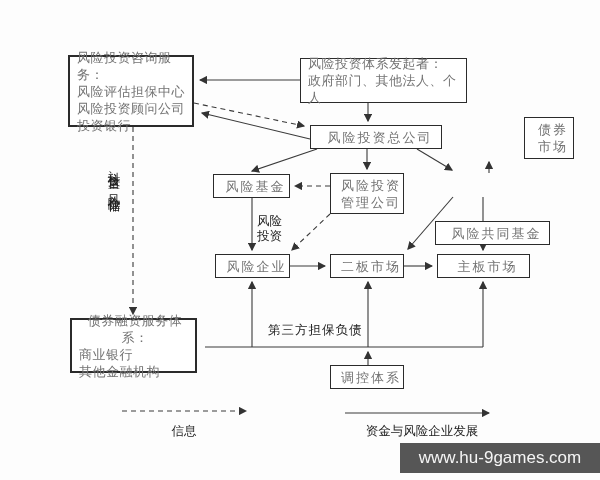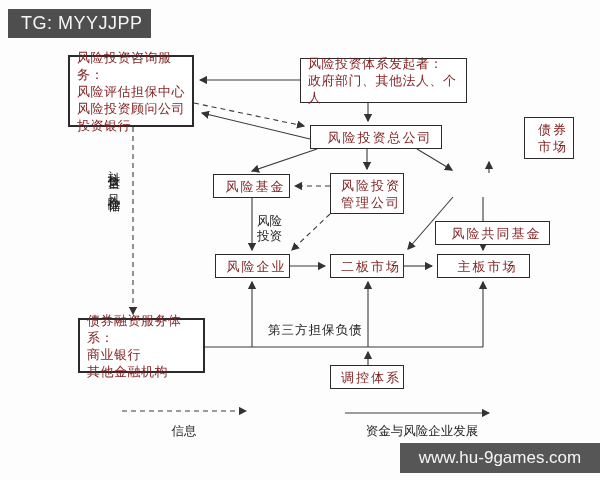--- a/index.html
+++ b/index.html
@@ -1,21 +1,21 @@
 <!DOCTYPE html>
 <html><head>
 <meta charset="utf-8">
 <style>
   html,body{margin:0;padding:0;}
   body{width:600px;height:480px;background:#fdfdfd;overflow:hidden;position:relative;
        font-family:"Liberation Serif", serif;}
   .stage{position:absolute;inset:0;width:600px;height:480px;}
   svg.wires{position:absolute;left:0;top:0;z-index:1;}
   .box{position:absolute;z-index:2;background:#fff;border:1.6px solid #2b2b2b;
-       color:#7f1d1d;display:flex;flex-direction:column;justify-content:center;
+       color:#737373;display:flex;flex-direction:column;justify-content:center;
        box-sizing:border-box;font-size:13px;line-height:17px;}
   .box.center{align-items:center;text-align:center;letter-spacing:2px;padding-left:8px;}
   .box.leftalign{align-items:flex-start;text-align:left;padding-left:7px;padding-right:4px;letter-spacing:0.5px;}
   .lbl{position:absolute;z-index:2;color:#1c1c1c;font-size:12.5px;line-height:15px;}
   .vert{writing-mode:vertical-rl;letter-spacing:2px;}
   .badge{position:absolute;z-index:5;background:#4e4e4e;color:#f5f5f5;
          font-family:"Liberation Sans", sans-serif;display:flex;align-items:center;}
   .tg{left:8px;top:9px;width:130px;height:29px;font-size:18px;padding-left:13px;letter-spacing:0.5px;}
   .site{left:400px;top:443px;width:200px;height:30px;font-size:17px;justify-content:center;background:#565656;}
   .legend-lbl{text-align:center;}
@@ -97,21 +97,21 @@
   </div>
 
   <div class="box center" style="left:330px;top:254px;width:74px;height:24px;justify-content:center;">
     <span>二板市场</span>
   </div>
 
   <div class="box center" style="left:437px;top:254px;width:93px;height:24px;">
     <span>主板市场</span>
   </div>
 
-  <div class="box leftalign" style="left:78px;top:318px;width:127px;height:55px;border-width:2px;">
+  <div class="box leftalign" style="left:70px;top:318px;width:127px;height:55px;border-width:2px;text-align:center;">
     <span>债券融资服务体系：</span>
     <span>商业银行</span>
     <span>其他金融机构</span>
   </div>
 
   <div class="box center" style="left:330px;top:365px;width:74px;height:24px;">
     <span>调控体系</span>
   </div>
 
   <div class="lbl vert" style="left:106px;top:162px;height:132px;">科技含量、风险评估</div>
@@ -120,16 +120,15 @@
     <div>风险</div>
     <div>投资</div>
   </div>
 
   <div class="lbl" style="left:268px;top:323px;letter-spacing:1px;">第三方担保负债</div>
 
   <div class="lbl legend-lbl" style="left:152px;top:424px;width:64px;">信息</div>
 
   <div class="lbl legend-lbl" style="left:362px;top:424px;width:120px;">资金与风险企业发展</div>
 
-  <div class="badge tg">TG: MYYJJPP</div>
   <div class="badge site">www.hu-9games.com</div>
 
 </div>
 
 </body></html>

